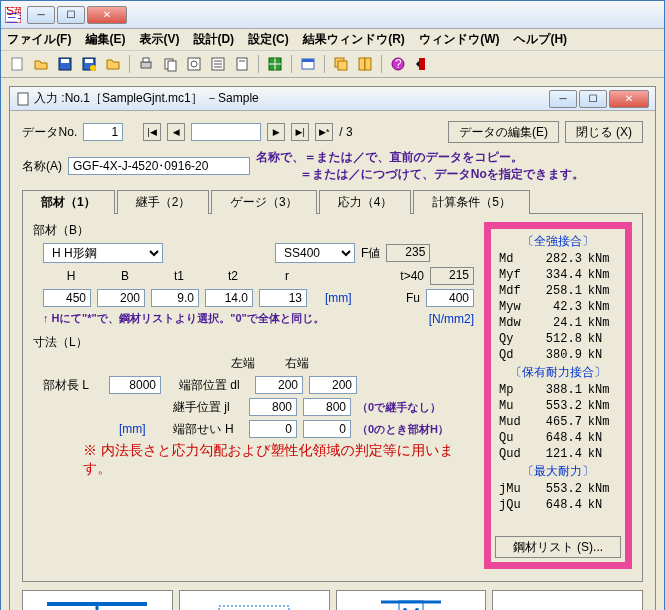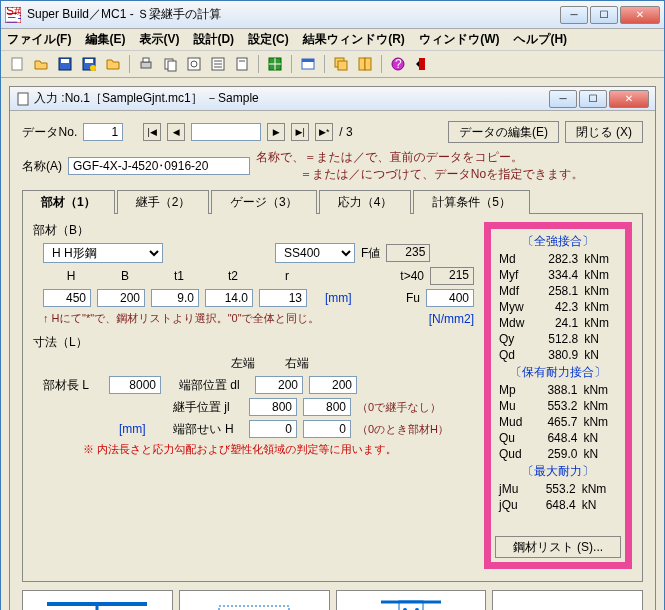--- a/index.html
+++ b/index.html
@@ -20,32 +20,32 @@
 .tool-sep { width: 1px; height: 18px; background: #aaa; margin: 0 2px; }
 .content { padding: 8px; background: #ece9d8; }
 .child-win { border: 1px solid #888; background: #ece9d8; }
 .child-title { height: 24px; background: linear-gradient(#f7f7f7,#d8e6f8); display: flex; align-items: center; padding: 4px 6px; border-bottom: 1px solid #aaa; }
 .child-title .t { flex: 1; font-size: 12px; }
 .child-body { padding: 10px 12px 8px; }
 .row { display: flex; align-items: center; gap: 6px; margin-bottom: 6px; }
 .input { border: 1px solid #7f9db9; background: #fff; height: 18px; padding: 0 4px; }
 .nav-btn { width: 18px; height: 18px; border: 1px solid #888; background: #ece9d8; display: inline-flex; align-items: center; justify-content: center; font-size: 9px; }
 .button { border: 1px solid #888; background: #ece9d8; padding: 2px 10px; height: 22px; }
-.green { color: #7f1d1d; }
+.green { color: #4c1d95; font-weight: bold; }
 .blue { color: #0033cc; }
 .red { color: #cc0000; }
 .tabs { display: flex; border-bottom: 1px solid #888; margin-top: 6px; }
 .tab { padding: 3px 18px; border: 1px solid #888; border-bottom: none; background: #ece9d8; margin-right: 2px; position: relative; top: 1px; }
 .tab.active { background: #ece9d8; font-weight: bold; }
 .panel { border: 1px solid #888; border-top: none; padding: 8px 10px 12px; min-height: 250px; display: flex; gap: 10px; }
 .panel-left { flex: 1; }
 .panel-right { width: 148px; border: 7px solid #ec4899; padding: 4px 4px; font-size: 11px; }
 .panel-right .sec { text-align: center; color: #0033cc; }
 .panel-right table { width: 100%; font-size: 11px; }
-.panel-right td { padding: 0 2px; }
+.panel-right td { padding: 0 2px; font-family: Liberation Mono, monospace; }
 .panel-right td:nth-child(2) { text-align: right; }
 .group-label { margin-bottom: 4px; }
 select.input { height: 20px; }
 .field-row { display: flex; align-items: center; gap: 6px; margin-bottom: 4px; }
 .ro { background: #ece9d8; text-align: right; padding: 0 4px; border: 1px solid #888; height: 18px; display: inline-block; }
 .num { text-align: right; }
 .tbl-head { display: flex; gap: 10px; }
 .tbl-head div { width: 44px; text-align: center; }
 .small-input { width: 48px; text-align: right; }
 .footer-imgs { display: flex; gap: 6px; margin-top: 8px; }
@@ -58,21 +58,20 @@
 <div class="window">
 
   <div class="titlebar">
     <span class="icon">
       <svg width="16" height="16">
           <rect width="16" height="16" fill="#fff" stroke="#c00"></rect>
           <text x="1" y="8" font-size="6" fill="#c00">S#</text>
           <text x="1" y="15" font-size="6" fill="#00c">三手</text>
         </svg>
     </span>
-    <span class="title">Super Build／MC1 - Ｓ梁継手の計算</span>
     <div class="win-btns">
       <div class="win-btn win-min">─</div>
       <div class="win-btn win-max">☐</div>
       <div class="win-btn win-close">✕</div>
     </div>
   </div>
 
   <div class="menubar">
     <span>ファイル(F)</span>
     <span>編集(E)</span>
@@ -306,21 +305,21 @@
               </div>
               <div class="field-row">
                 <span style="width:70px"></span>
                 <span class="blue" style="width:48px">[mm]</span>
                 <span style="width:70px">端部せい H</span>
                 <input class="input small-input" value="0" style="">
                 <input class="input small-input" value="0" style="">
                 <span class="green" style="font-size:11px">（0のとき部材H）</span>
               </div>
               <div class="field-row">
-                <span class="red" style="font-size:11px;margin-left:40px">※ 内法長さと応力勾配および塑性化領域の判定等に用います。</span>
+                <span class="red" style="font-size:14px;margin-left:40px">※ 内法長さと応力勾配および塑性化領域の判定等に用います。</span>
               </div>
             </div>
           </div>
 
           <div class="panel-right">
             <div class="sec">〔全強接合〕</div>
             <table>
               <tbody>
                   <tr>
                     <td>Md</td>
@@ -377,21 +376,21 @@
                     <td>465.7</td>
                     <td>kNm</td>
                   </tr>
               <tr>
                     <td>Qu</td>
                     <td>648.4</td>
                     <td>kN</td>
                   </tr>
               <tr>
                     <td>Qud</td>
-                    <td>259.0</td>
+                    <td>121.4</td>
                     <td>kN</td>
                   </tr>
             </tbody>
               </table>
             <div class="sec">〔最大耐力〕</div>
             <table>
               <tbody>
                   <tr>
                     <td>jMu</td>
                     <td>553.2</td>

